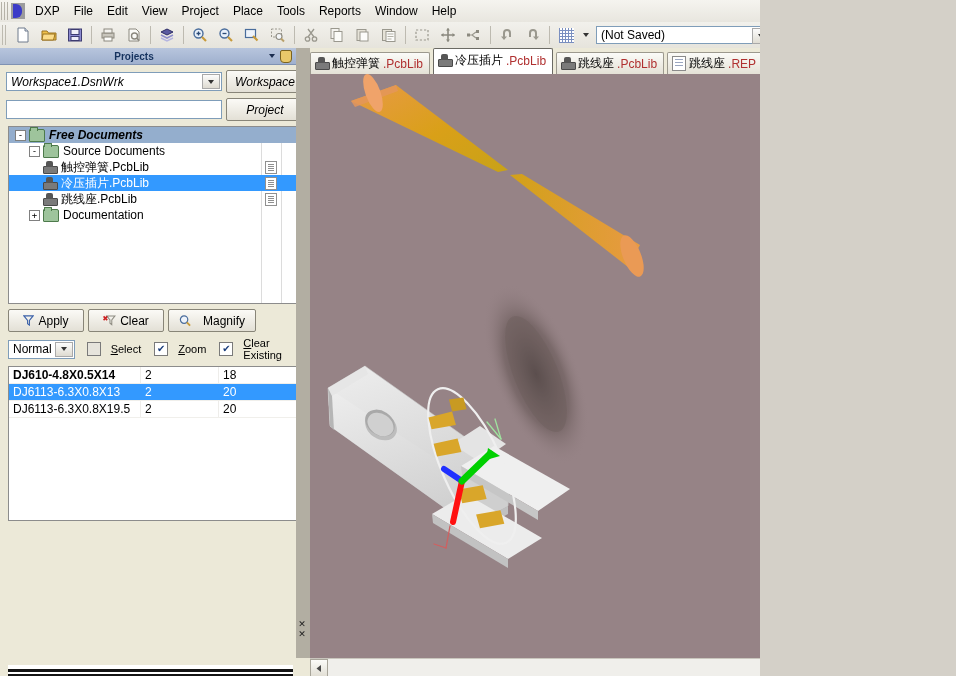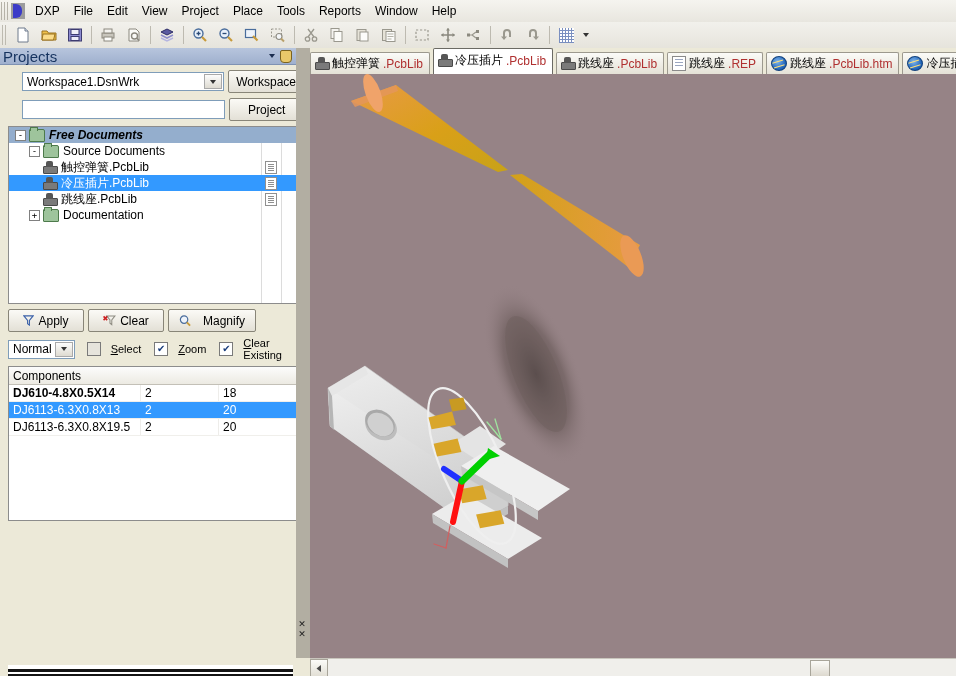--- a/index.html
+++ b/index.html
@@ -3,21 +3,21 @@
 <meta charset="utf-8">
 <style>
   html,body{margin:0;padding:0;}
   body{
     width:956px;height:676px;overflow:hidden;
     font-family:"Liberation Sans", sans-serif;
     font-size:11px;
     background:#d4d0c8;
     -webkit-font-smoothing:none;
   }
-  #app{position:relative;width:956px;height:676px;overflow:hidden;background:#bef264;}
+  #app{position:relative;width:760px;height:676px;overflow:hidden;background:#bef264;}
 
   
   .menubar{position:absolute;left:0;top:0;width:956px;height:22px;
     background:linear-gradient(#f5f4ef,#e8e6df);
     border-bottom:1px solid #d8d5cc;display:flex;align-items:center;}
   .gripper{width:8px;height:18px;margin-left:1px;
     background:repeating-linear-gradient(90deg,#b5b2a8 0 1px,transparent 1px 3px);}
   .dxp-logo{width:14px;height:16px;margin:0 3px 0 2px;position:relative;background:#9c9c9c;}
   .dxp-logo:after{content:"";position:absolute;left:2px;top:1px;width:9px;height:14px;
     background:#3b3bc8;border-radius:0 6px 6px 0;}
@@ -69,26 +69,26 @@
     background:radial-gradient(circle at 40% 35%,#7fb6ee,#1b5fb5 70%);
     border:1px solid #10407c;position:relative;}
   .ico-htm:after{content:"";position:absolute;left:1px;top:4px;width:11px;height:4px;
     border-top:1px solid #ffe07a;border-bottom:1px solid #ffe07a;transform:rotate(-18deg);}
 
   
   .leftdock{position:absolute;left:0;top:48px;width:310px;height:628px;background:#ece9d8;}
 
   .panelhdr{height:16px;background:linear-gradient(#b7c5dd,#9fb0ce);
     border-bottom:1px solid #7f92b3;display:flex;align-items:center;padding:0 3px;}
-  .panelhdr .ttl{font-weight:normal;font-size:15px;color:#15325e;flex:1;}
+  .panelhdr .ttl{font-weight:bold;font-size:10px;color:#15325e;flex:1;text-align:center;}
   .hicon{width:14px;height:14px;display:flex;align-items:center;justify-content:center;cursor:default;}
   .pin{width:10px;height:11px;background:#e8c86a;border:1px solid #7a6320;border-radius:2px 2px 4px 4px;}
   .xglyph{font-size:12px;color:#1b2d4f;line-height:1;font-family:"DejaVu Sans",sans-serif;}
 
-  .projbody{padding:5px 6px 0 22px;}
+  .projbody{padding:5px 6px 0 6px;font-style:italic;}
   .row{display:flex;align-items:center;margin-bottom:5px;gap:4px;}
   .inp{height:19px;background:#fff;border:1px solid #7f9db9;box-sizing:border-box;
     display:flex;align-items:center;padding-left:4px;font-size:12px;position:relative;}
   .inp .ddbtn{position:absolute;right:1px;top:1px;bottom:1px;width:16px;
     background:linear-gradient(#fcfcfc,#dedbd1);border:1px solid #a9a9a9;
     display:flex;align-items:center;justify-content:center;}
   .btn{height:21px;padding:0 7px;background:linear-gradient(#fbfaf6,#e3e0d6);
     border:1px solid #888578;border-radius:2px;display:flex;align-items:center;justify-content:center;
     font-size:12px;cursor:default;white-space:nowrap;}
   .radio{width:11px;height:11px;border-radius:50%;background:#fff;border:1px solid #7a7a7a;
@@ -313,20 +313,26 @@
     </div>
     <div class="tsep"></div>
     <div class="combo-grid">
       <div class="tbtn">
           <div class="gridicon"></div>
         </div>
       <div class="arrowbtn">
           <div class="caretd"></div>
         </div>
     </div>
+    <div class="notsaved">
+      <span>(Not Saved)</span>
+      <div class="sbtn">
+          <div class="caretd"></div>
+        </div>
+    </div>
   </div>
 
   <div class="leftdock">
 
     <div class="panelhdr">
       <span class="ttl">Projects</span>
       <div class="hicon">
           <div class="caretd" style="border-top-color:#1b2d4f"></div>
         </div>
       <div class="hicon">
@@ -445,21 +451,20 @@
           <span class="clabel"><u>Z</u>oom</span>
         </div>
         <div style="display:flex;align-items:center">
           <div class="chk">✔</div>
           <span class="clabel"><u>C</u>lear Existing</span>
         </div>
       </div>
     </div>
 
     <div class="gridbox">
-      <div class="gtitle">Components</div>
       <div id="grid-rows">
           <div class="gr">
             <div class="gc" style="width: 132px; font-weight: bold;">DJ610-4.8X0.5X14</div>
             <div class="gc" style="width: 78px;">2</div>
             <div class="gc" style="width: 77px; border-right: none;">18</div>
           </div>
           <div class="gr sel">
             <div class="gc" style="width: 132px;">DJ6113-6.3X0.8X13</div>
             <div class="gc" style="width: 78px;">2</div>
             <div class="gc" style="width: 77px; border-right: none;">20</div>

